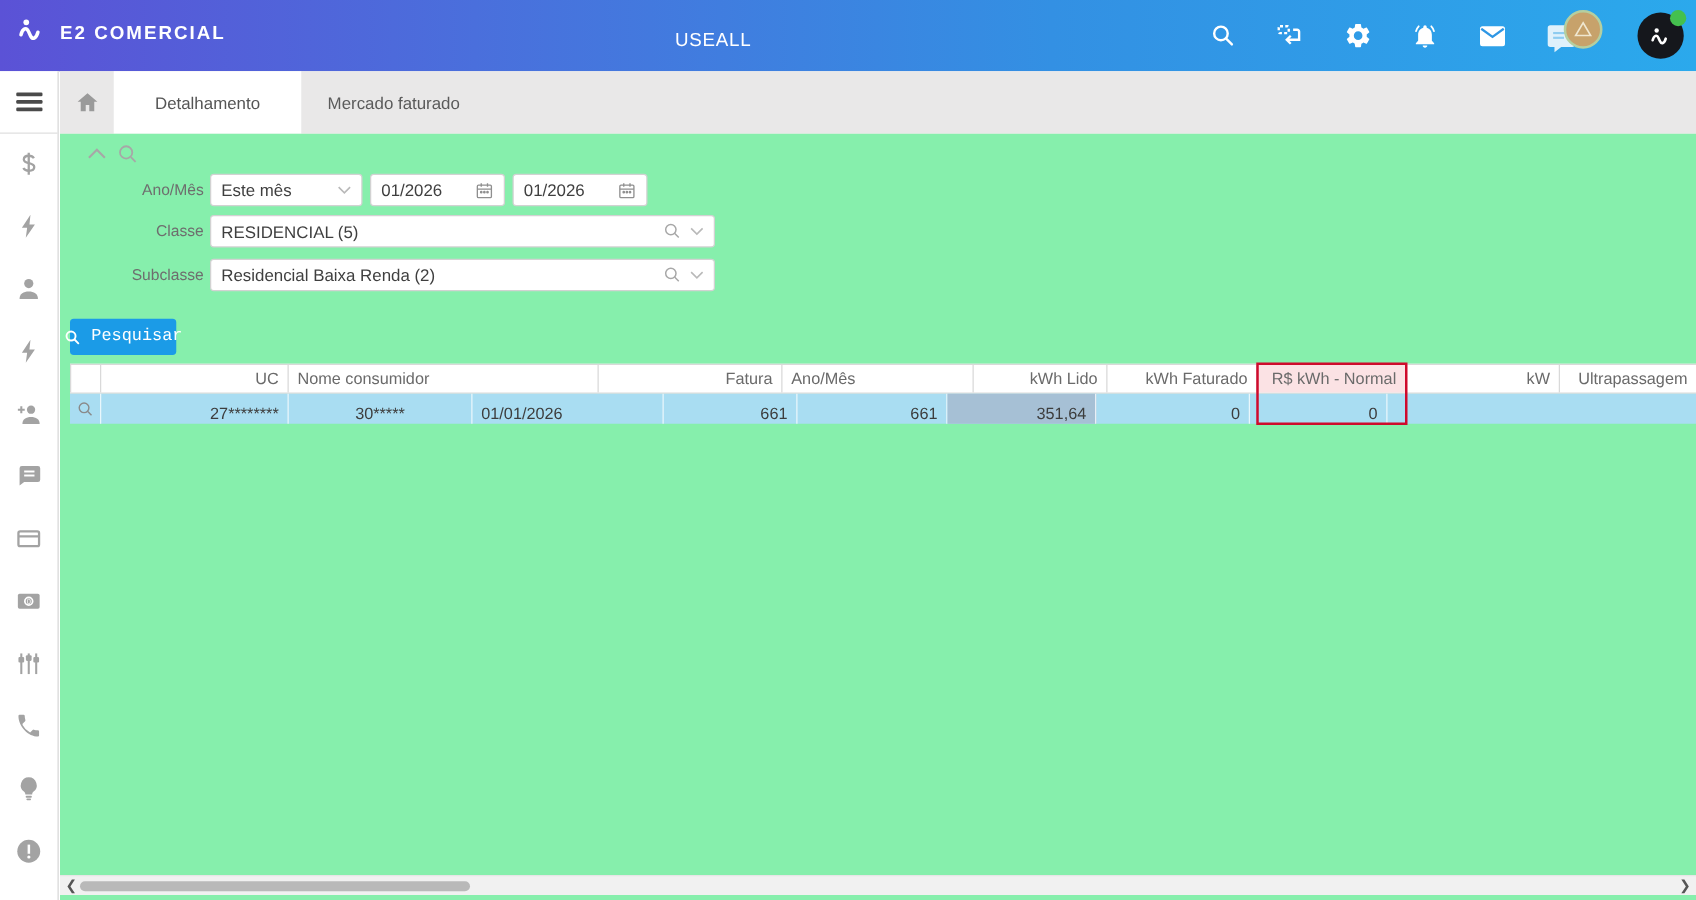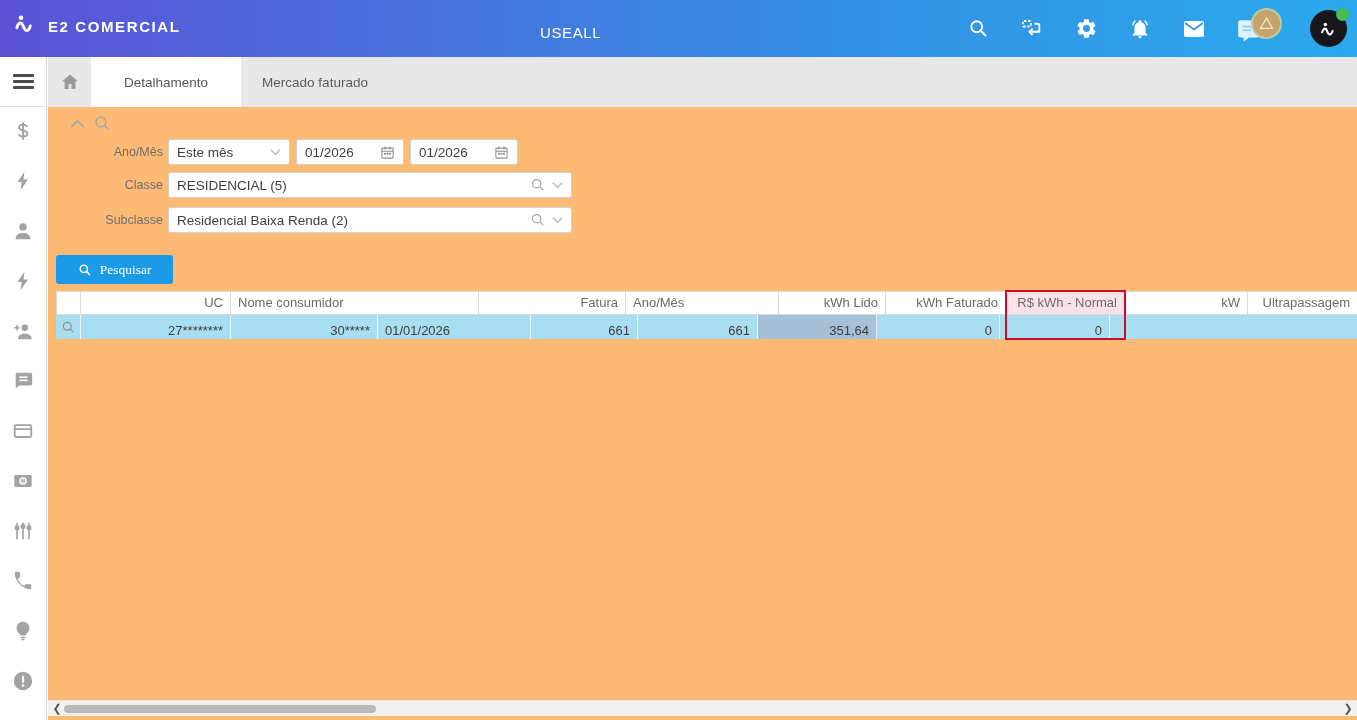--- a/index.html
+++ b/index.html
@@ -42,35 +42,35 @@
   .side-ic svg{width:22px;height:22px;}
 
   
   .tabbar{position:absolute;left:48px;top:57px;right:0;height:50px;background:#e9e8e8;display:flex;}
   .home-tab{width:43px;display:flex;align-items:center;justify-content:center;cursor:pointer;color:#9a9a9a;}
   .tab{width:148px;display:flex;align-items:center;justify-content:center;
     font-size:13.5px;color:#5a5a5a;cursor:pointer;white-space:nowrap;}
   .tab.active{background:#fff;width:150px;color:#555;}
 
   
-  .content{position:absolute;left:48px;top:107px;right:0;bottom:0;background:#fdba74;}
+  .content{position:absolute;left:48px;top:107px;right:0;bottom:0;background:#86efac;}
   .filter-collapse{position:absolute;left:21px;top:9px;color:#a7a7a7;cursor:pointer;}
   .filter-search-ic{position:absolute;left:45px;top:7px;color:#a7a7a7;}
 
   .lbl{position:absolute;width:100px;left:15px;text-align:right;font-size:12.5px;color:#6e6e6e;}
   .field{position:absolute;height:26px;border:1px solid #d2d2d2;border-radius:3px;background:#fff;
     display:flex;align-items:center;padding:0 8px;font-size:13.5px;color:#3f3f3f;cursor:pointer;}
   .field .val{flex:1;white-space:nowrap;overflow:hidden;}
   .field .chev{color:#b9b9b9;margin-left:6px;flex:none;display:flex;}
   .field .mag{color:#a7a7a7;margin-left:6px;flex:none;display:flex;}
   .field .cal{color:#8f8f8f;margin-left:6px;flex:none;display:flex;}
 
-  .search-btn{position:absolute;left:8px;top:148px;width:117px;height:29px;background:var(--accent);
+  .search-btn{position:absolute;left:8px;top:148px;width:85px;height:29px;background:var(--accent);
     border:none;border-radius:3px;color:#fff;font-size:13.5px;display:flex;align-items:center;
-    justify-content:center;gap:8px;cursor:pointer;font-family:Liberation Serif, serif;}
+    justify-content:center;gap:8px;cursor:pointer;font-family:Liberation Mono, monospace;}
 
   
   .grid{position:absolute;left:8px;top:184px;width:1302px;}
   .thead{display:flex;height:24px;background:#fff;border-top:1px solid #d9d9d9;border-bottom:1px solid #d9d9d9;}
   .th{padding:0 7px;font-size:13px;color:#6a6a6a;line-height:22px;border-right:1px solid #d9d9d9;
     white-space:nowrap;overflow:hidden;cursor:pointer;}
   .th:first-child{border-left:1px solid #d9d9d9;}
   .th-hl{background:var(--hlh);}
   .tr{display:flex;height:24px;background:var(--sel);cursor:pointer;}
   .td{padding:4px 7px;font-size:13px;color:#3d3d3d;line-height:24px;border-right:1px solid rgba(255,255,255,.75);
@@ -370,21 +370,21 @@
         </div>
       <div id="tbody">
           <div class="tr selected">
             <div class="td align-center cell-search" style="width: 25px;">
               <svg width="15" height="15" viewBox="0 0 24 24" fill="none" stroke="currentColor" stroke-width="1.8">
                 <circle cx="10" cy="10" r="6.2"></circle>
                 <line x1="14.8" y1="14.8" x2="19.5" y2="19.5"></line>
               </svg>
             </div>
             <div class="td align-right" style="width: 150px;">27********</div>
-            <div class="td align-right" style="width: 147px;">30*****</div>
+            <div class="td align-right" style="width: 147px; text-align: center;">30*****</div>
             <div class="td align-left" style="width: 153px;">01/01/2026</div>
             <div class="td align-right" style="width: 107px;">661</div>
             <div class="td align-right" style="width: 120px;">661</div>
             <div class="td align-right td-hl" style="width: 119px;">351,64</div>
             <div class="td align-right" style="width: 123px;">0</div>
             <div class="td align-right" style="width: 110px;">0</div>
           </div>
         </div>
     </div>
 

